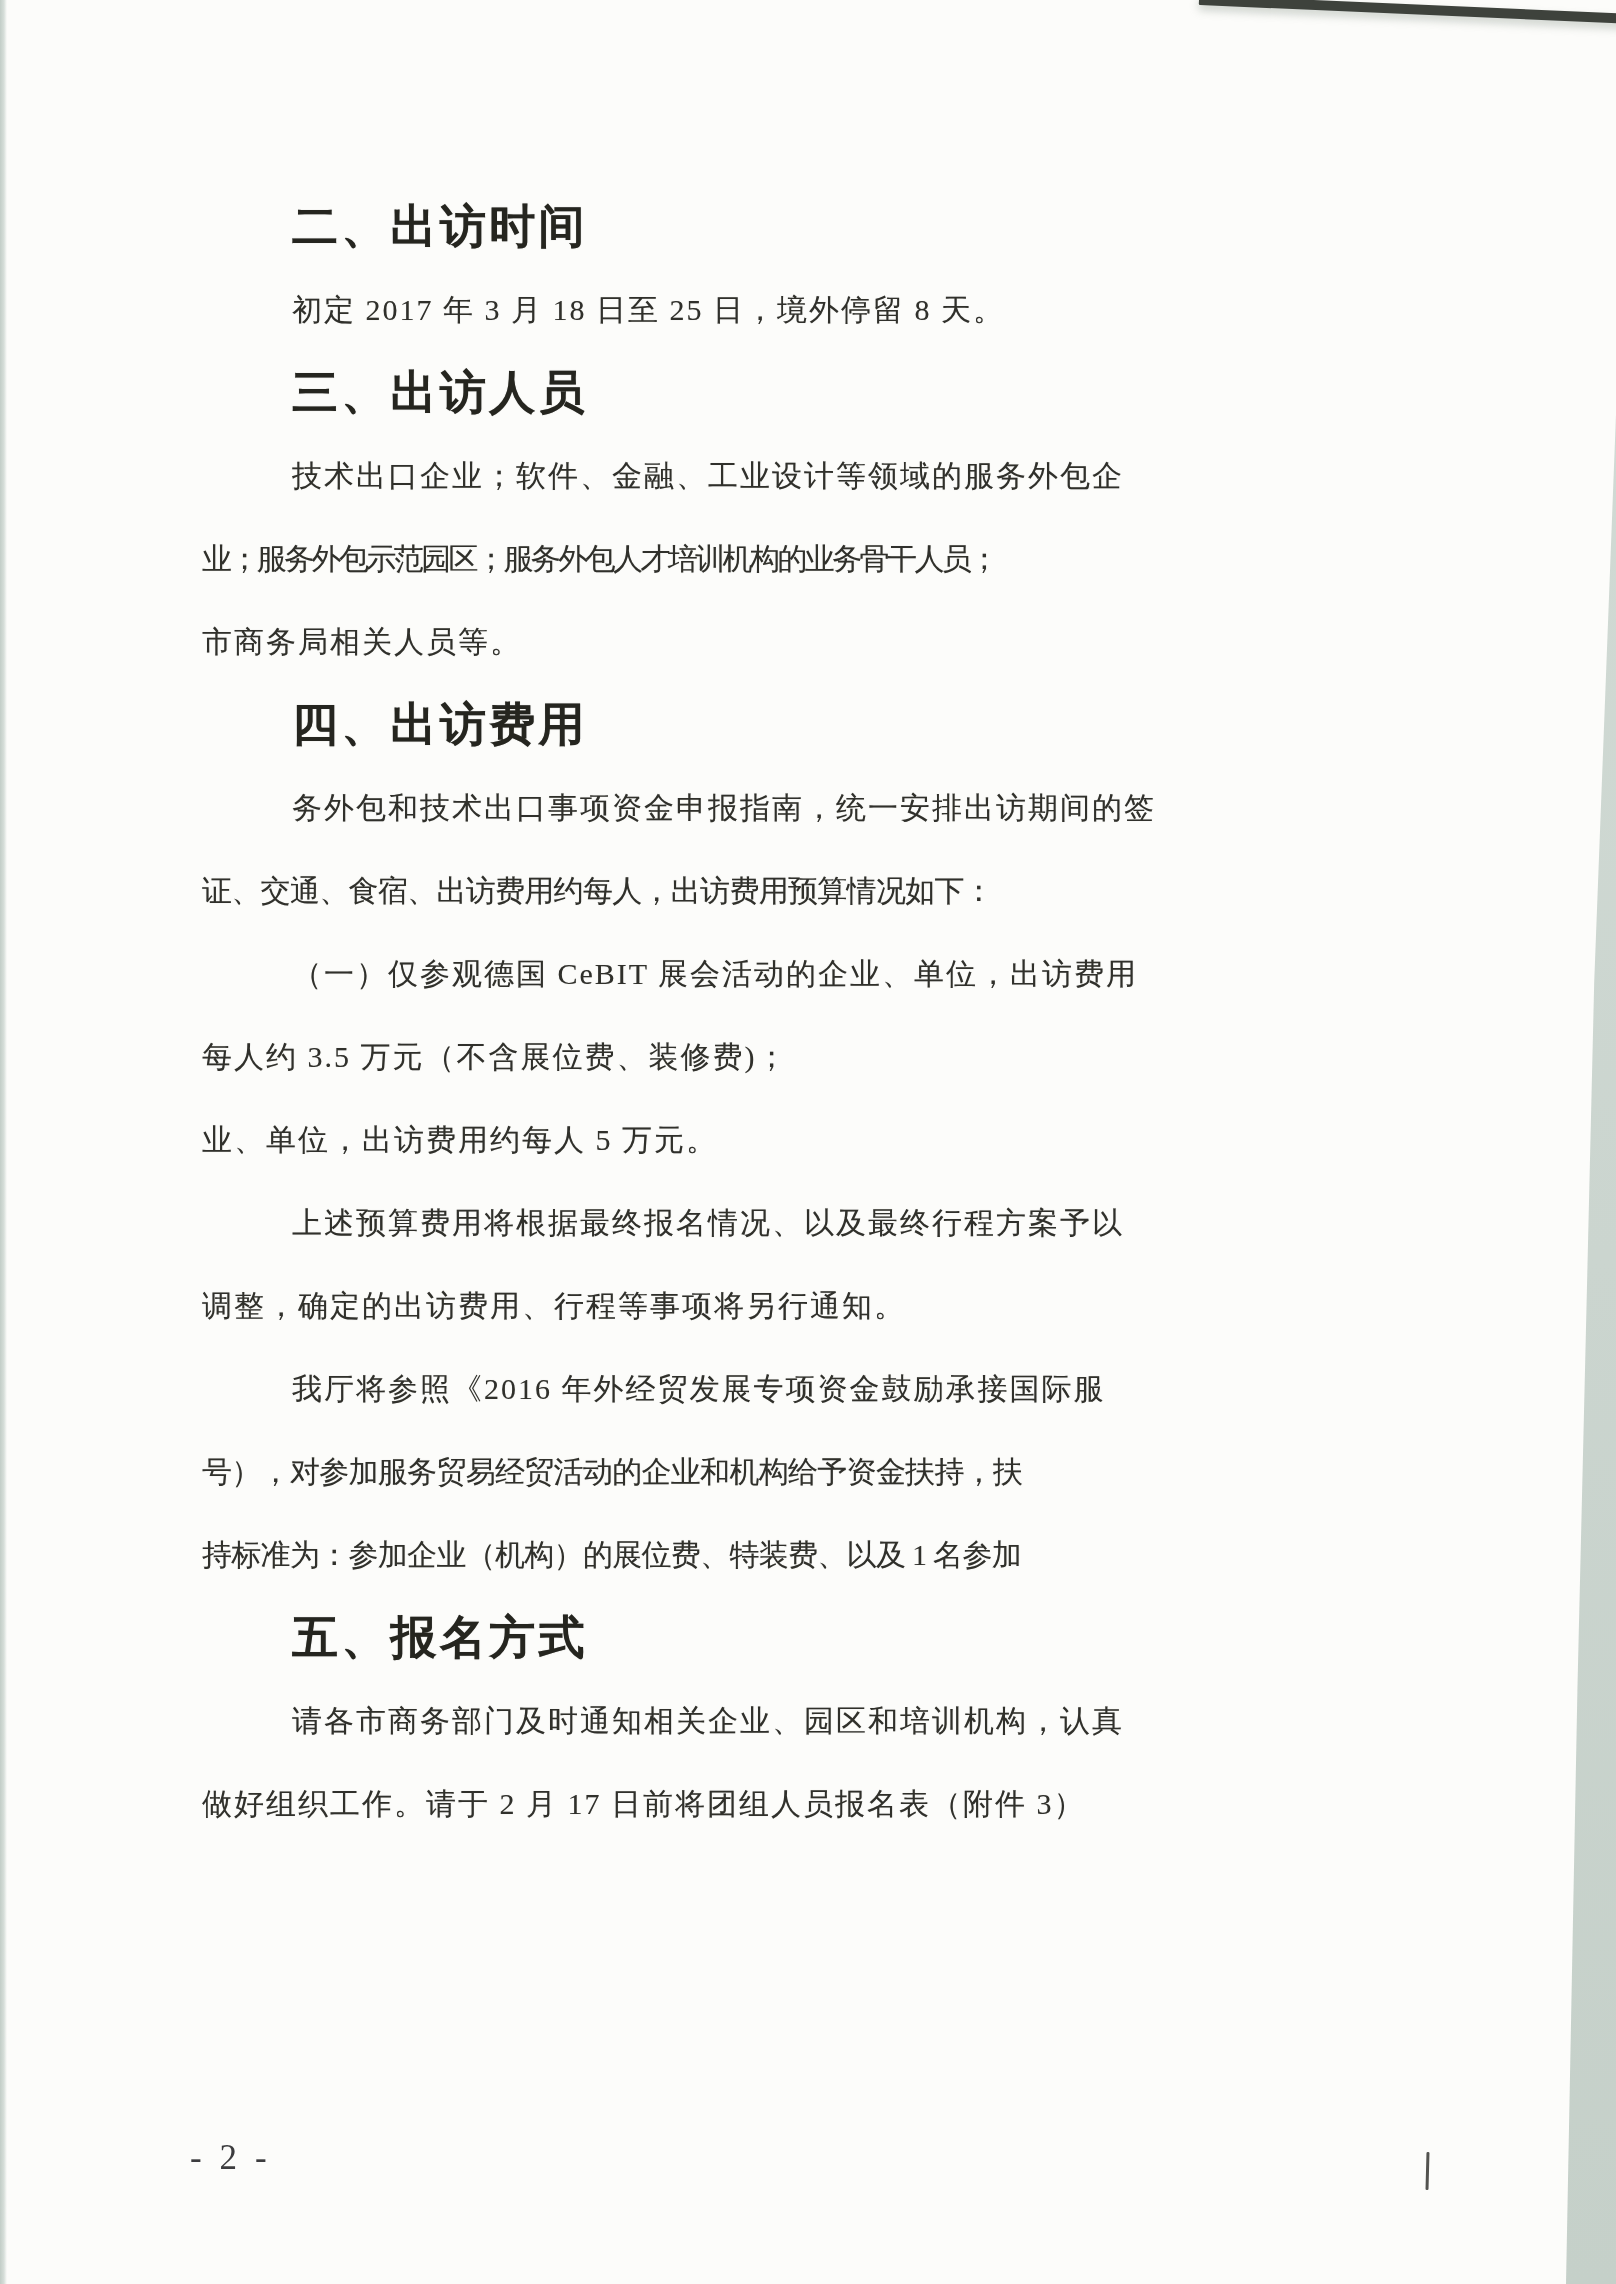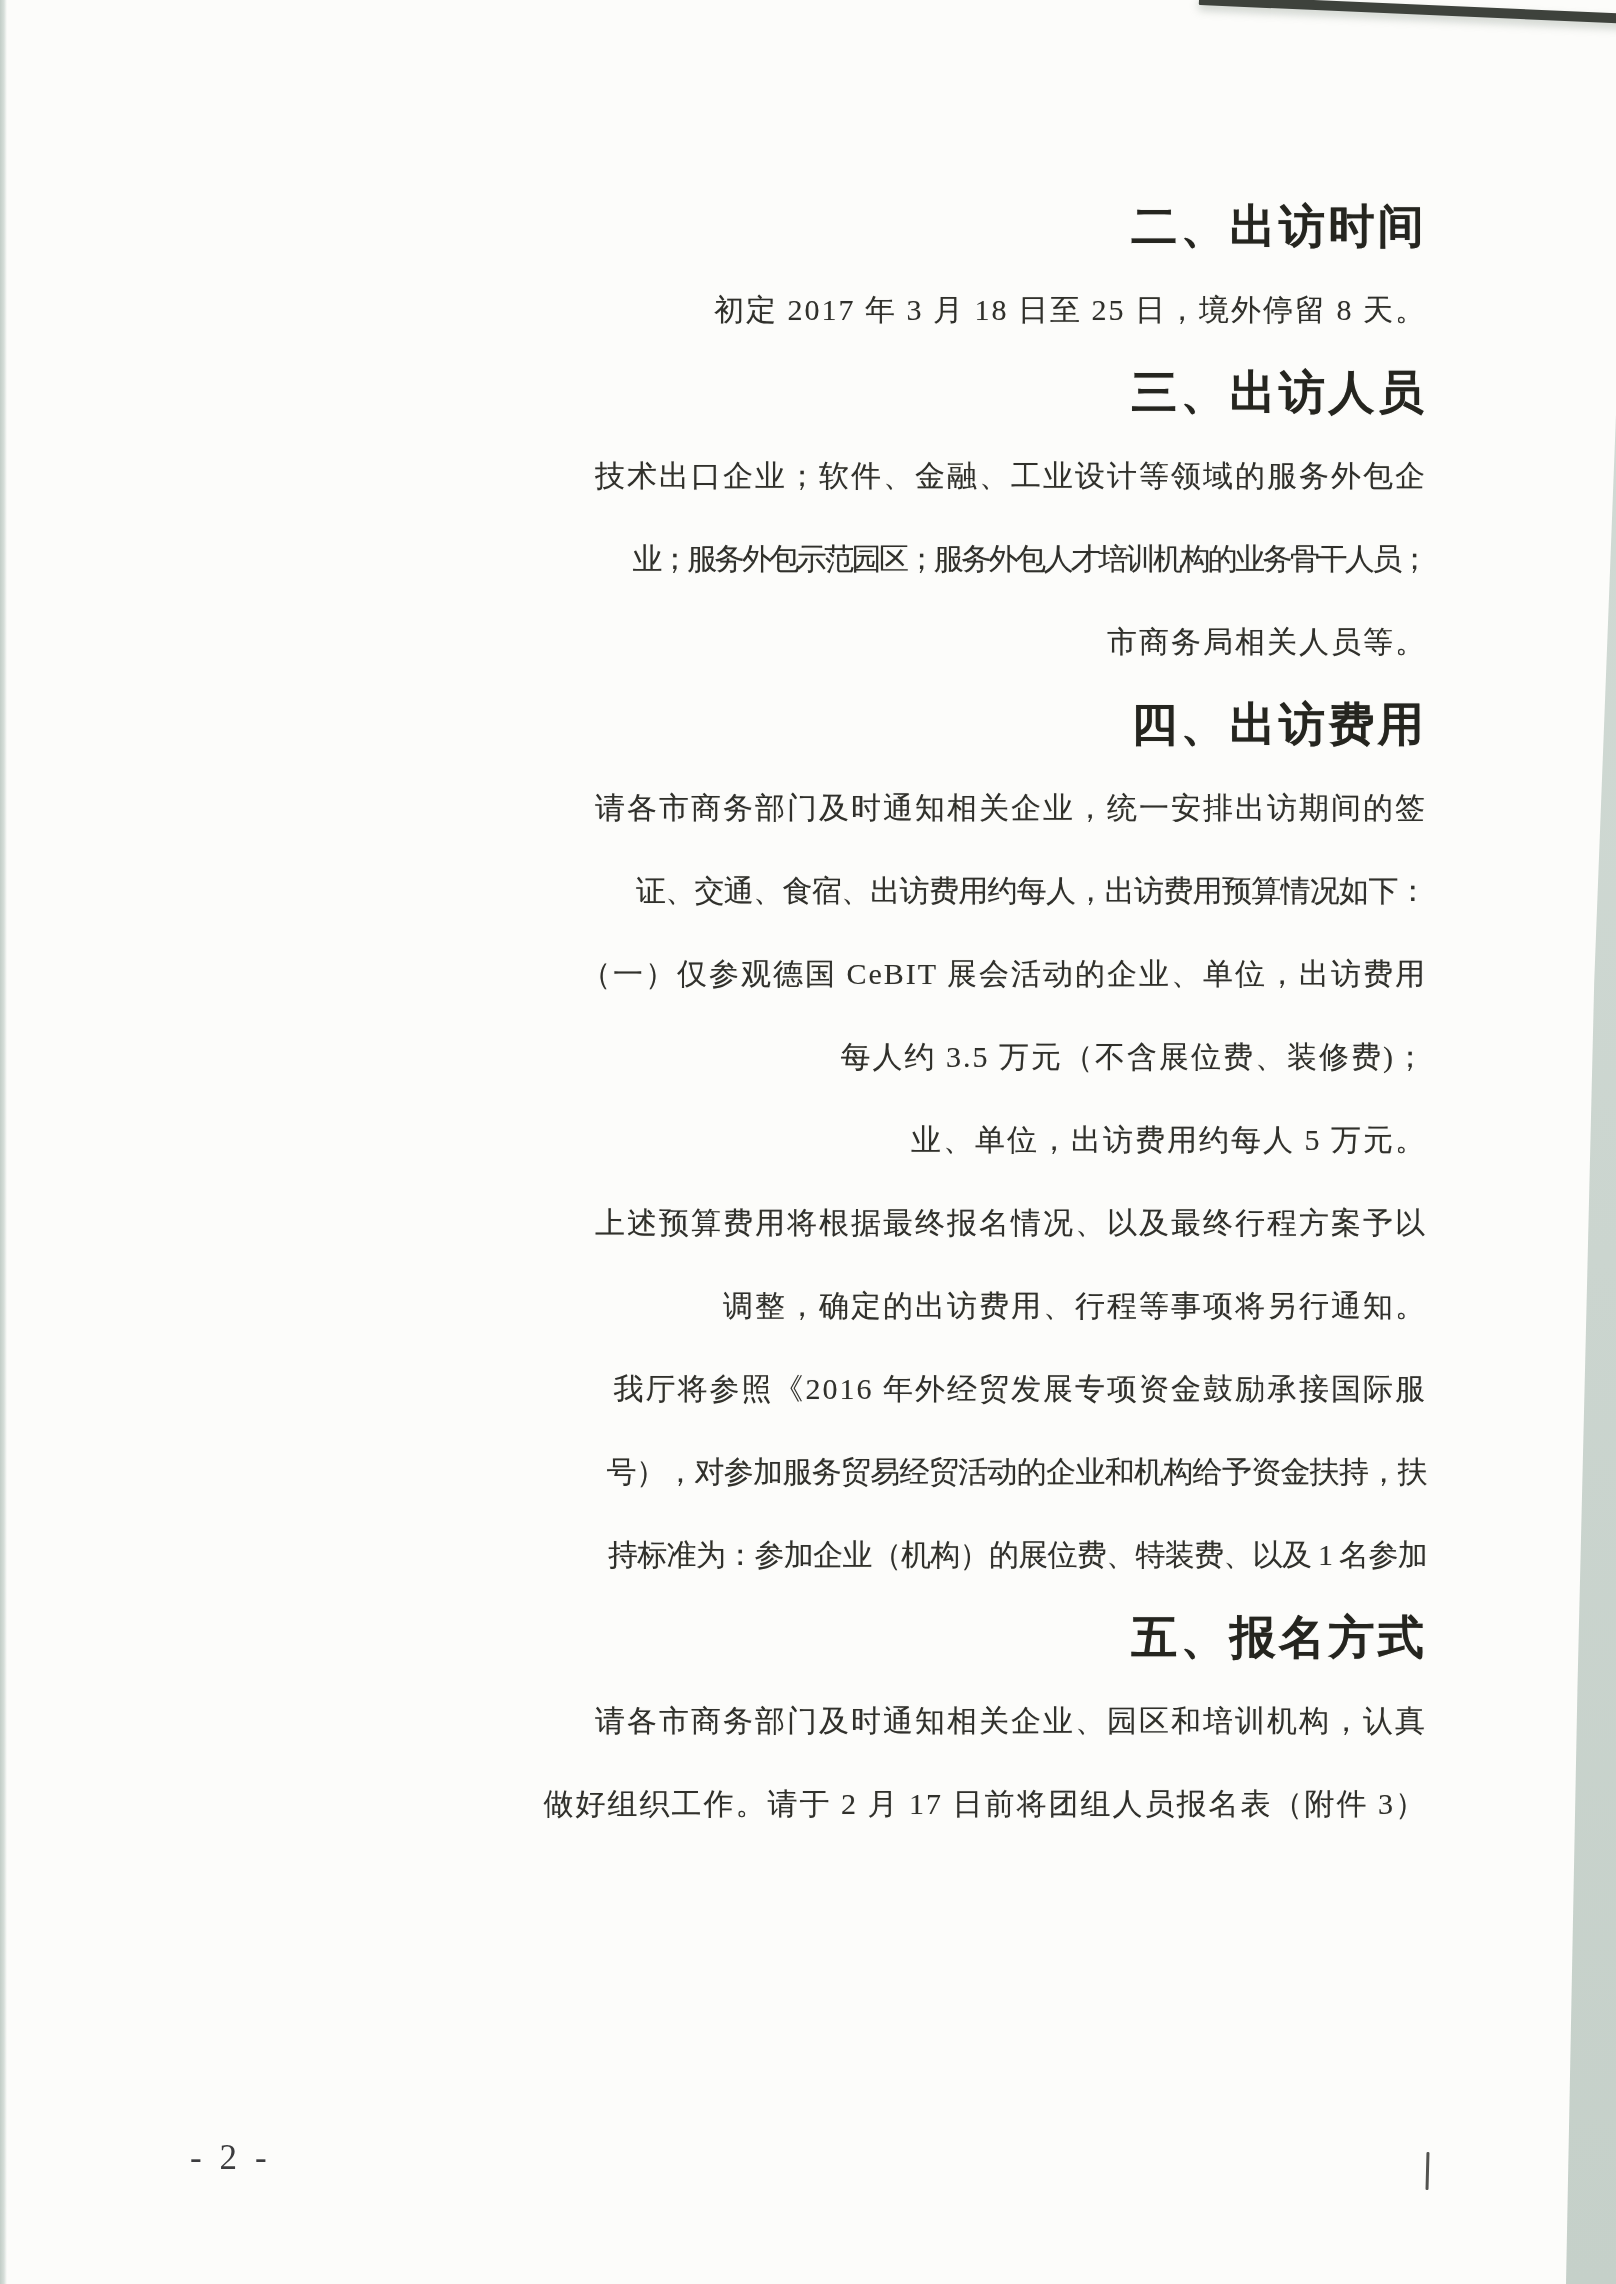--- a/index.html
+++ b/index.html
@@ -27,21 +27,21 @@
     position:absolute; right:0; top:0; width:60px; height:2284px;
     clip-path:polygon(100% 17%, 62% 43%, 34% 74%, 15% 100%, 100% 100%);
     background:linear-gradient(to bottom, #d3dcd6 0%, #cbd5cf 55%, #c5d0c9 100%);
   }
   .mark-tick {
     position:absolute; left:1426px; top:2152px; width:2.6px; height:38px;
     background:#53534f; transform:rotate(1.5deg); border-radius:1.3px;
   }
   
   .textblock {
-    position:absolute; left:202px; top:185px; width:1225px;text-align:right;
+    position:absolute; left:202px; top:185px; width:1225px;
   }
   .line {
     height:83px; line-height:83px;
     font-size:30px; letter-spacing:2px;
     color:#30302b; white-space:nowrap;
     text-shadow:0 0 0.7px rgba(70,70,64,0.35);
   }
   .line.indent { padding-left:90px; }
   .line.tight { letter-spacing:-2.6px; }
   .line.snug  { letter-spacing:-0.7px; }
@@ -63,21 +63,21 @@
 <div class="page">
 
   <div class="textblock">
     <div class="line heading">二、出访时间</div>
     <div class="line indent">初定 2017 年 3 月 18 日至 25 日，境外停留 8 天。</div>
     <div class="line heading">三、出访人员</div>
     <div class="line indent">技术出口企业；软件、金融、工业设计等领域的服务外包企</div>
     <div class="line tight">业；服务外包示范园区；服务外包人才培训机构的业务骨干人员；</div>
     <div class="line">市商务局相关人员等。</div>
     <div class="line heading">四、出访费用</div>
-    <div class="line indent">请各市商务部门及时通知相关企业，统一安排出访期间的签</div>
+    <div class="line indent">务外包和技术出口事项资金申报指南，统一安排出访期间的签</div>
     <div class="line snug">证、交通、食宿、出访费用约每人，出访费用预算情况如下：</div>
     <div class="line indent">（一）仅参观德国 CeBIT 展会活动的企业、单位，出访费用</div>
     <div class="line">每人约 3.5 万元（不含展位费、装修费)；</div>
     <div class="line">业、单位，出访费用约每人 5 万元。</div>
     <div class="line indent">上述预算费用将根据最终报名情况、以及最终行程方案予以</div>
     <div class="line">调整，确定的出访费用、行程等事项将另行通知。</div>
     <div class="line indent">我厅将参照《2016 年外经贸发展专项资金鼓励承接国际服</div>
     <div class="line snug">号），对参加服务贸易经贸活动的企业和机构给予资金扶持，扶</div>
     <div class="line snug">持标准为：参加企业（机构）的展位费、特装费、以及 1 名参加</div>
     <div class="line heading">五、报名方式</div>

